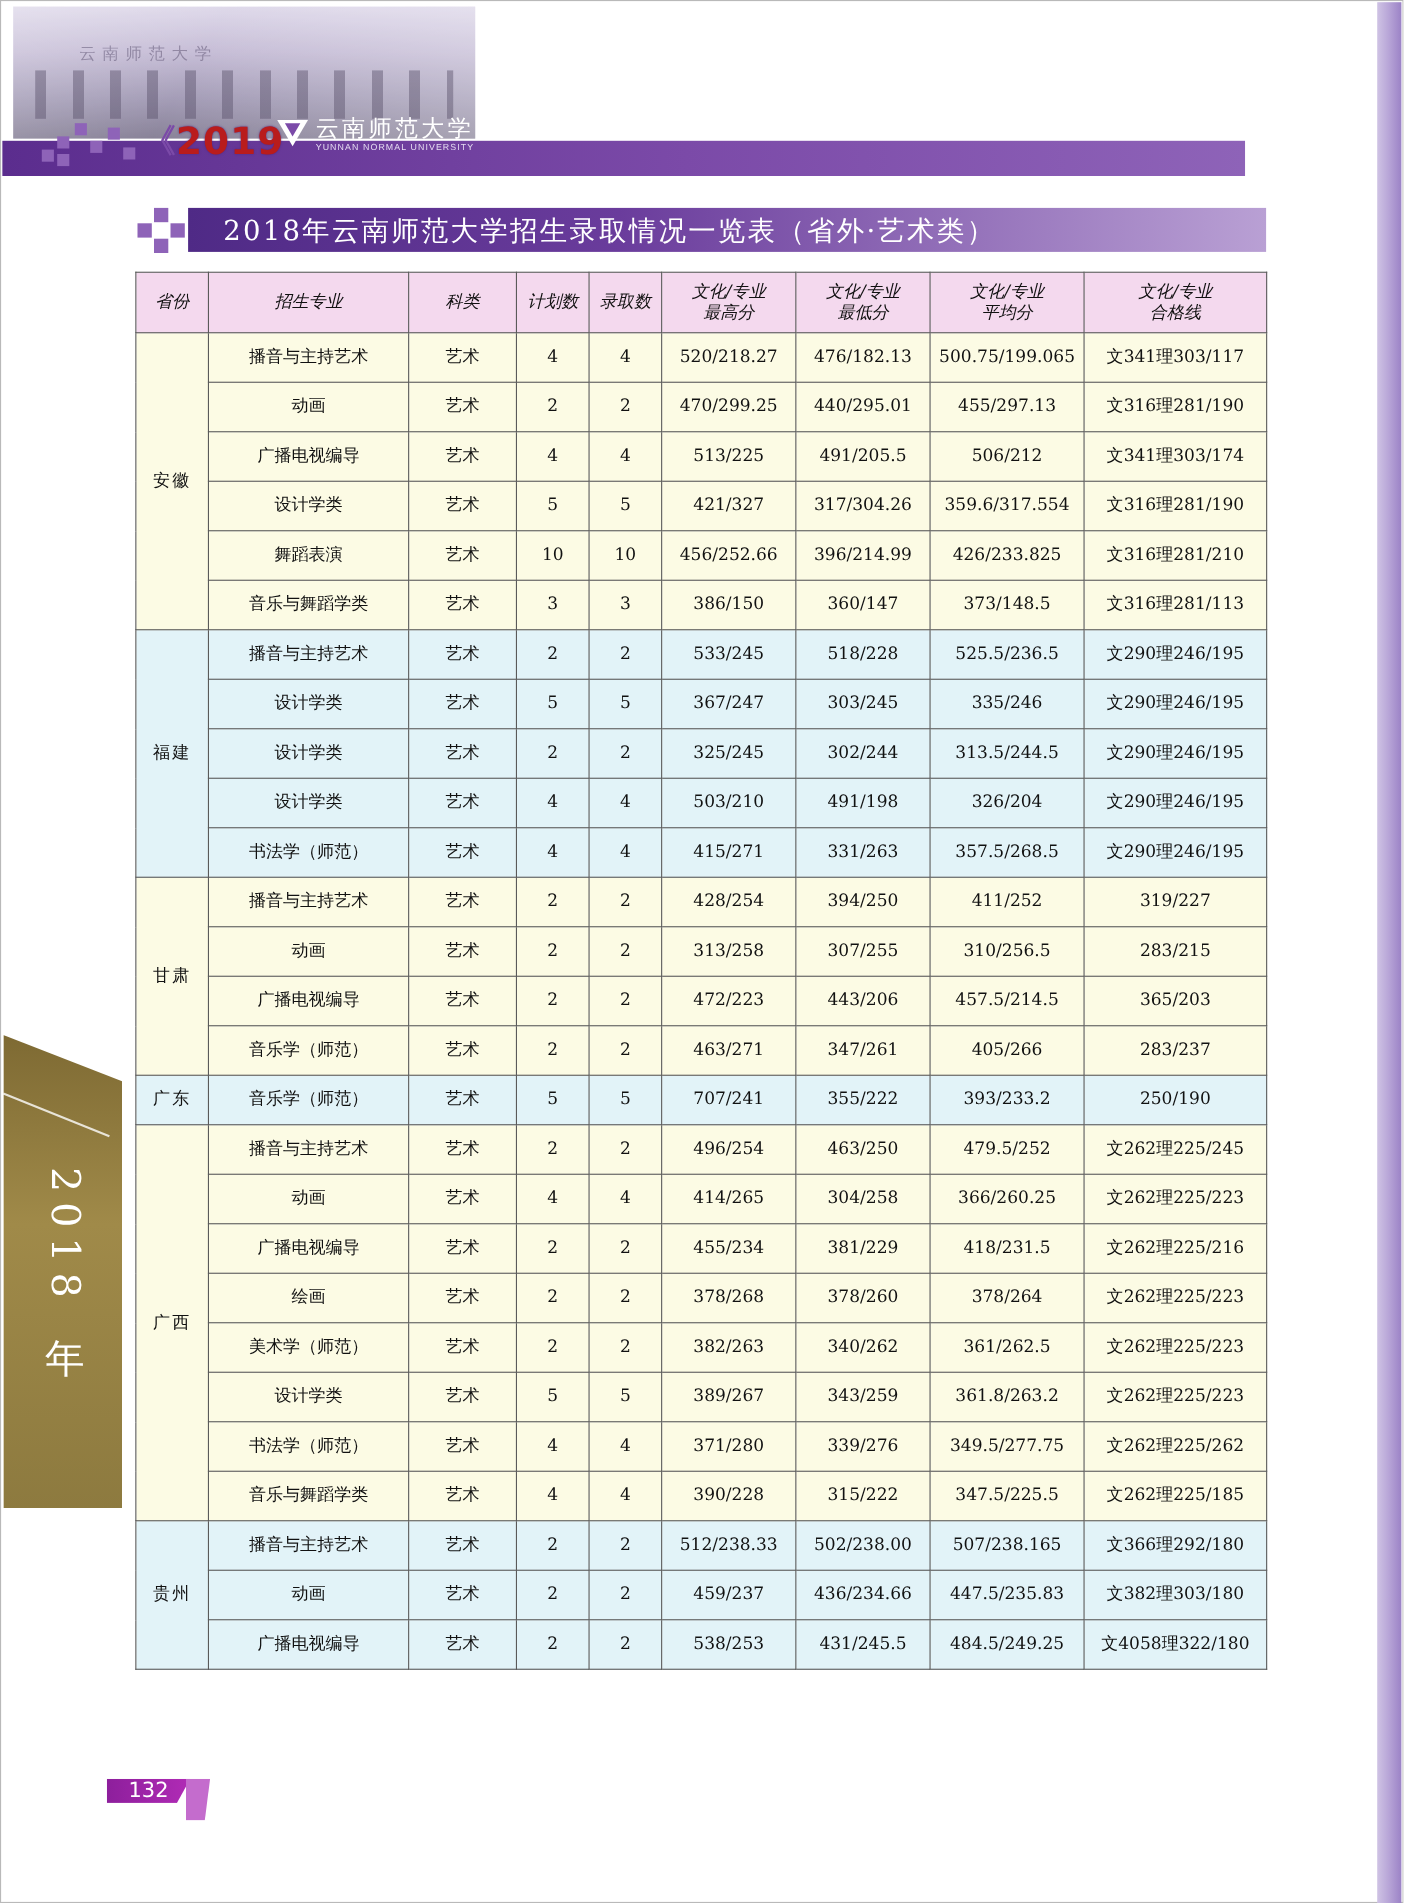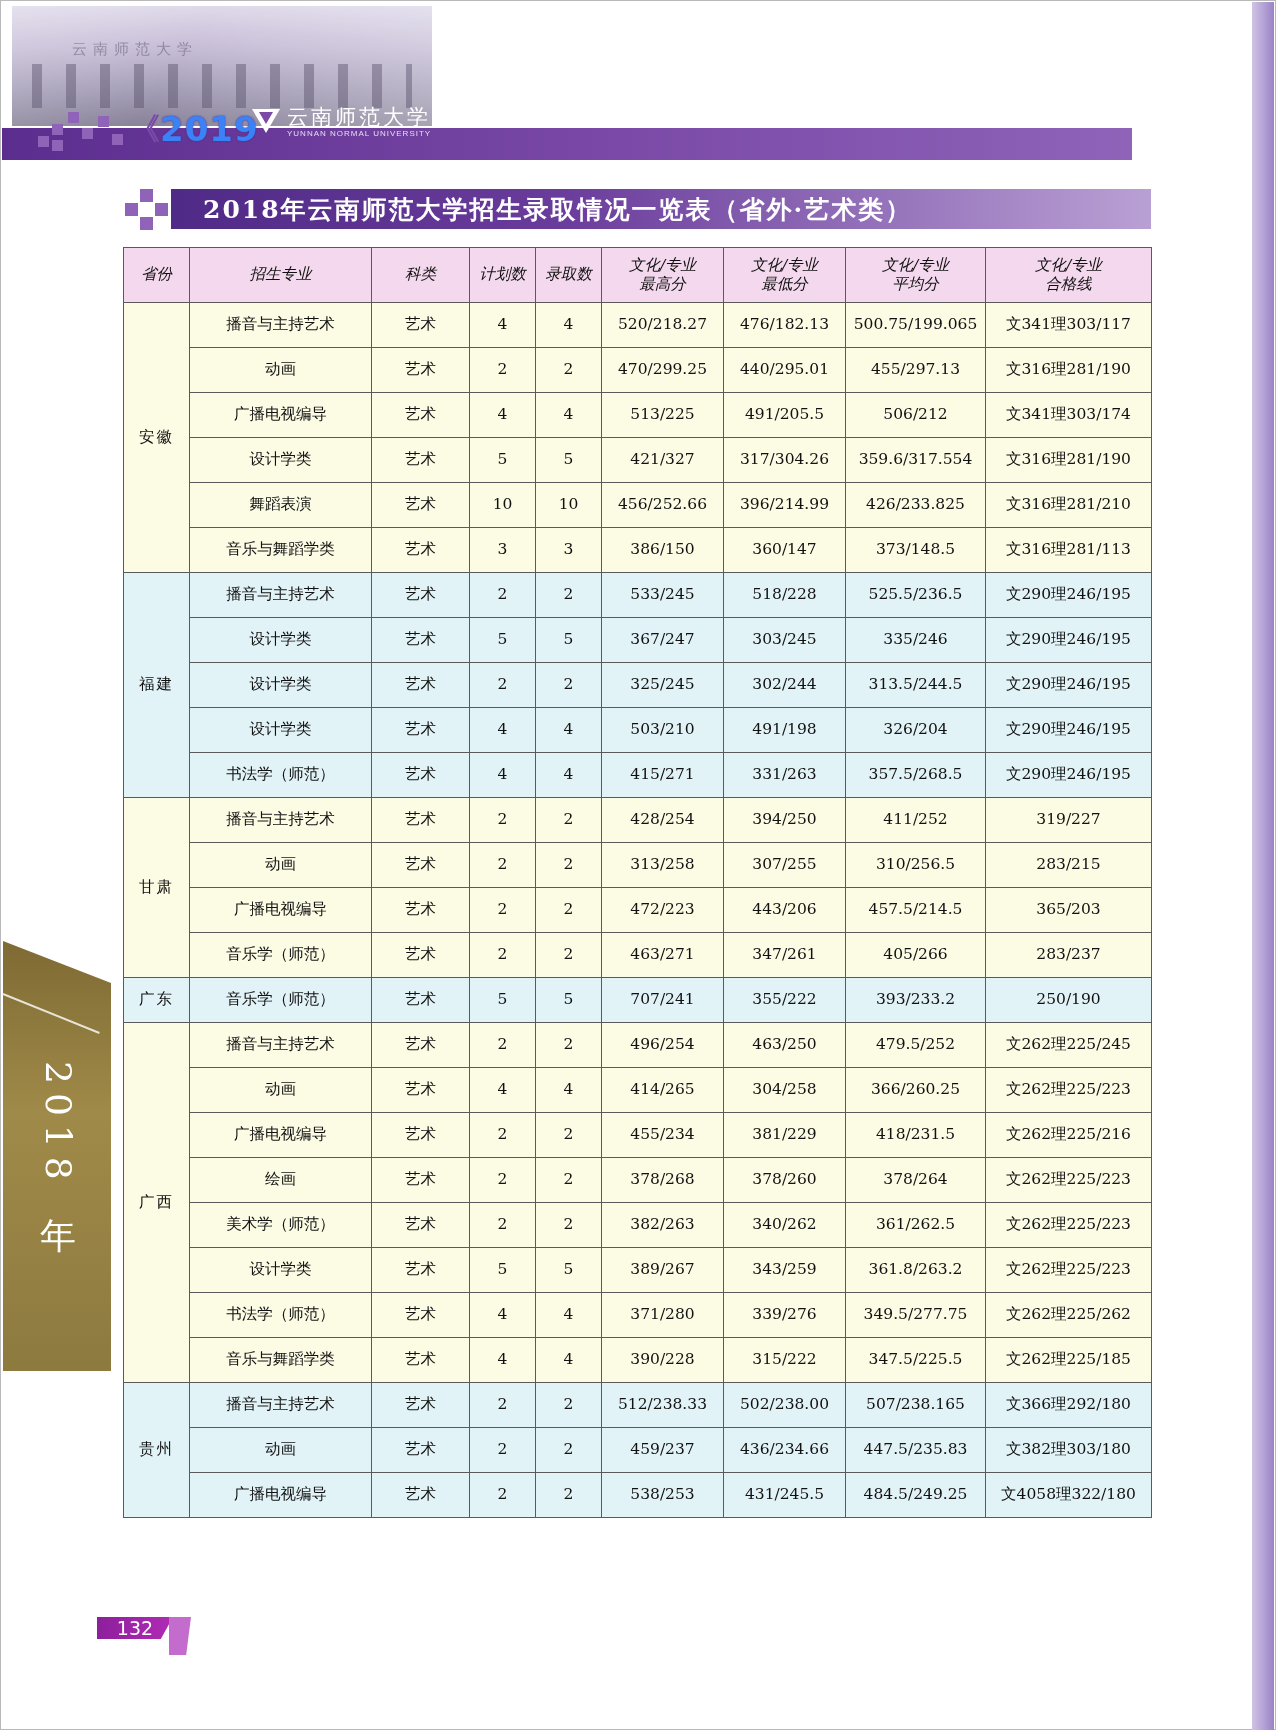--- a/index.html
+++ b/index.html
@@ -94,21 +94,21 @@
   }
   .year-badge .chev {
     font-size: 30px;
     color: #7b4aa8;
     font-weight: bold;
     letter-spacing: -4px;
     line-height: 1;
   }
   .year-badge .ynum {
     font-size: 34px;
-    color: #3b82f6;
+    color: #b91c1c;
     font-weight: bold;
     font-family: "DejaVu Sans", sans-serif;
     letter-spacing: 1px;
     line-height: 1;
     text-shadow: 0 0 2px #4c2780;
   }
   .logo-wrap {
     position: absolute;
     left: 250px; top: 104px;
     display: flex;
@@ -154,21 +154,21 @@
     position: absolute;
     left: 170px; top: 188px;
     width: 980px; height: 40px;
     background: linear-gradient(to right, #4f2a86 0%, #6a3c9c 40%, #b9a0d4 100%);
     display: flex;
     align-items: center;
   }
   .title-text {
     color: #ffffff;
     font-size: 25px;
-    font-weight: bold;
+    font-weight: normal;
     letter-spacing: 2px;
     margin-left: 32px;
     font-family: "DejaVu Serif", serif;
   }
   .title-pix {
     position: absolute;
     left: 124px; top: 186px;
     width: 50px; height: 44px;
   }
   .title-pix i {

